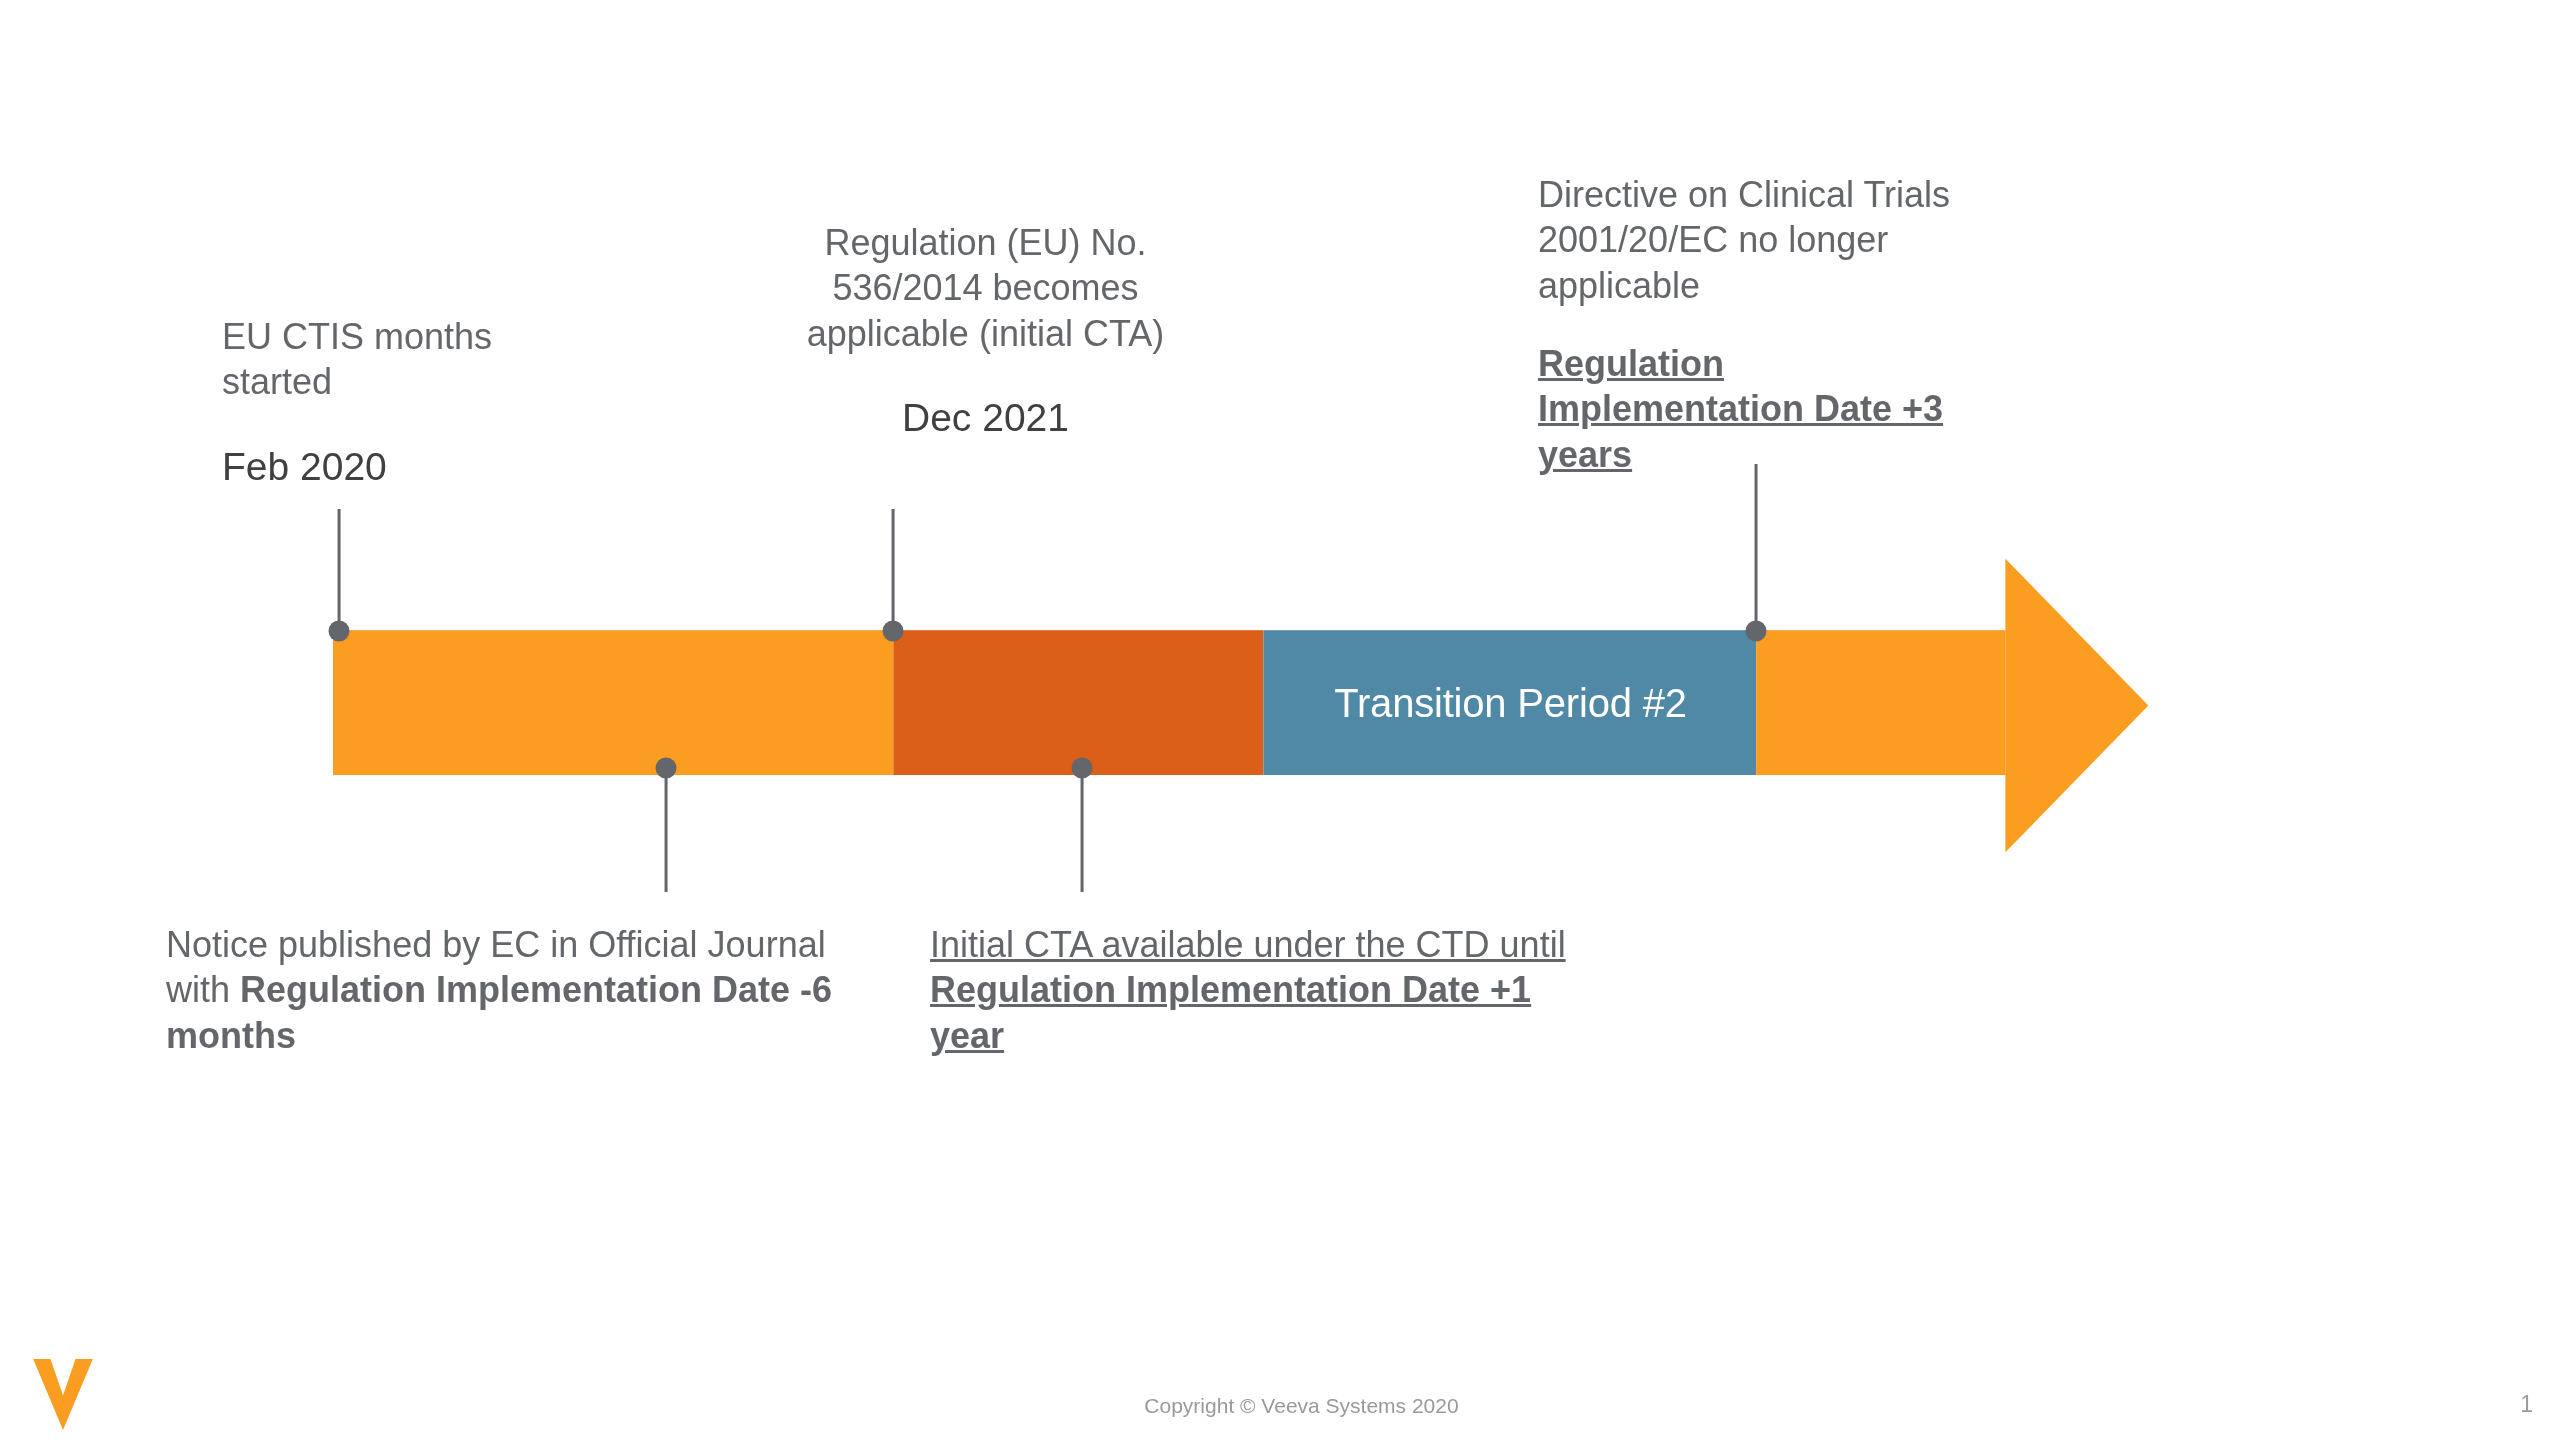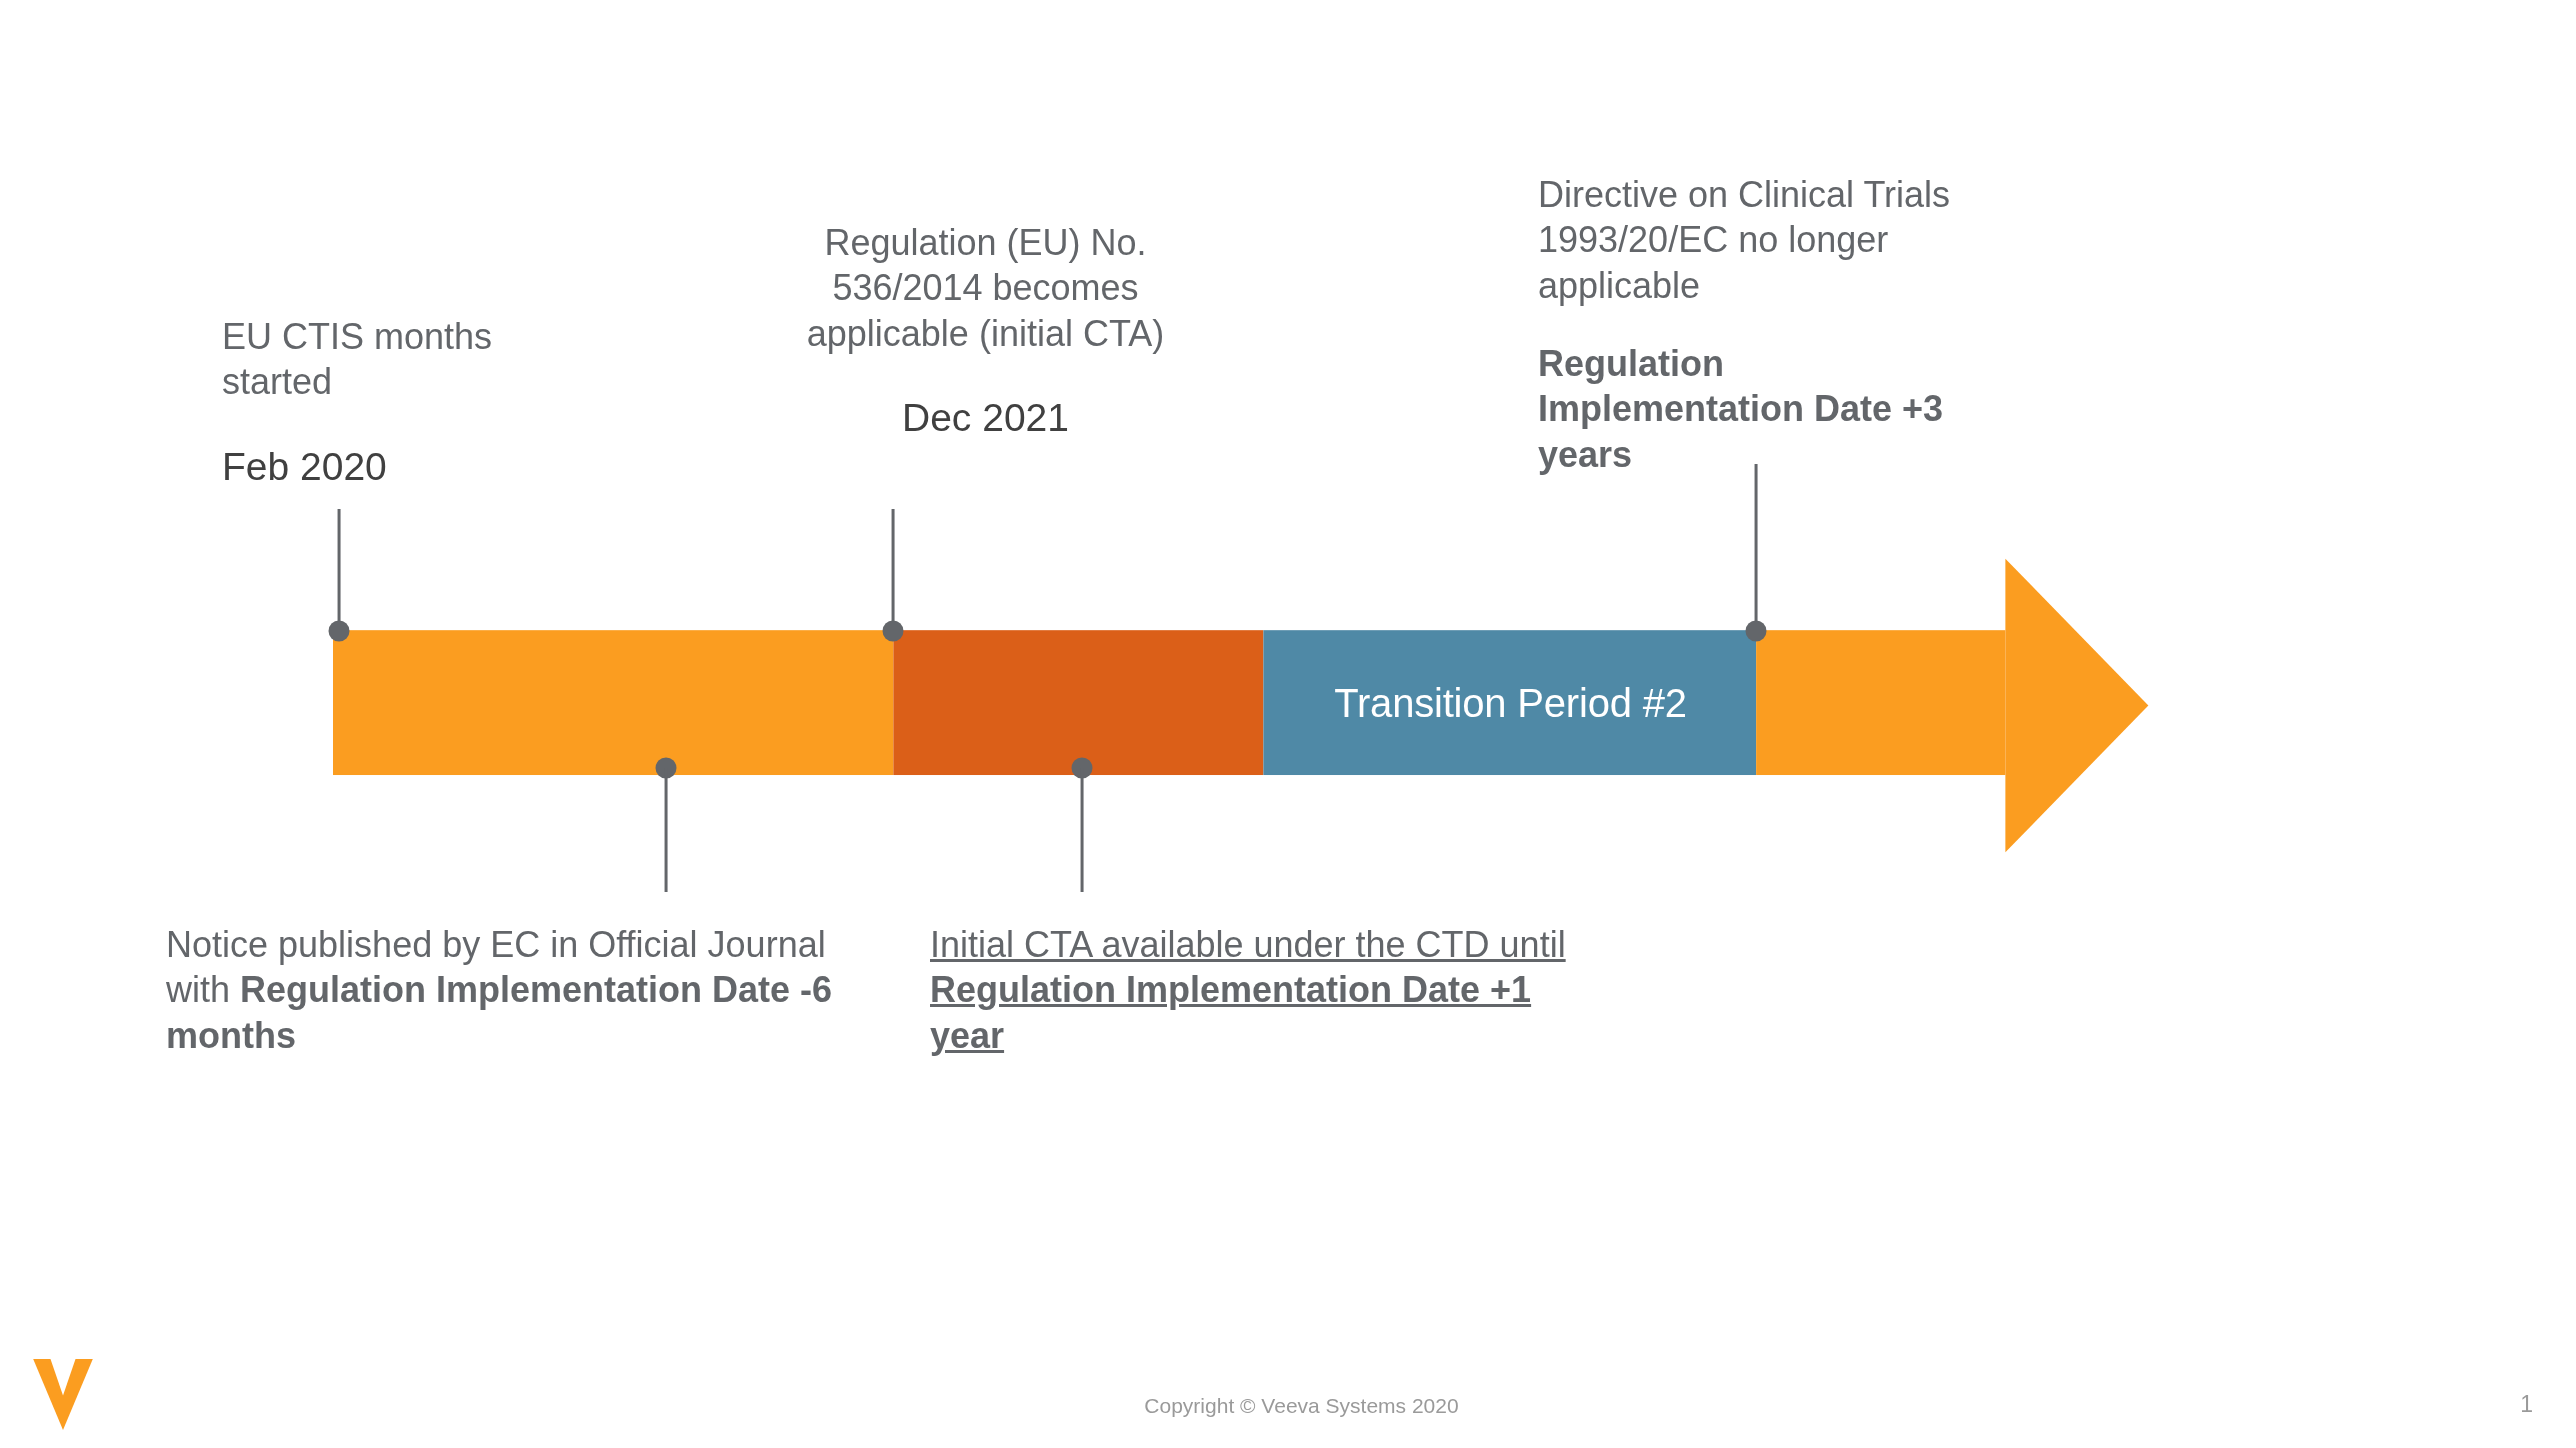--- a/index.html
+++ b/index.html
@@ -82,20 +82,21 @@
     display: block;
     margin-top: 37px;
     color: #404040;
     font-size: 39px;
     font-weight: 400;
   }
   .strongblock {
     display: block;
     margin-top: 33px;
     font-weight: 700;
+    text-decoration: underline;
   }
 
   #callout-ctis-audit   { left: 222px;  top: 314px;  width: 319px; }
   #callout-regulation   { left: 778px;  top: 220px;  width: 415px; text-align: center; }
   #callout-directive    { left: 1538px; top: 172px;  width: 454px; }
   #callout-notice       { left: 166px;  top: 922px;  width: 695px; }
   #callout-initial-cta  { left: 930px;  top: 922px;  width: 637px; text-decoration: underline; }
 
   
   #veeva-logo {
@@ -167,21 +168,21 @@
     <span class="body">EU CTIS months started</span>
     <span class="date">Feb 2020</span>
   </div>
 
   <div class="callout" id="callout-regulation">
     <span class="body">Regulation (EU) No. 536/2014 becomes applicable (initial CTA)</span>
     <span class="date">Dec 2021</span>
   </div>
 
   <div class="callout" id="callout-directive">
-    <span class="body">Directive on Clinical Trials 1993/20/EC no longer applicable</span>
+    <span class="body">Directive on Clinical Trials 2001/20/EC no longer applicable</span>
     <span class="strongblock">Regulation Implementation Date +3 years</span>
   </div>
 
   <div class="callout" id="callout-notice">
     <span class="body">Notice published by EC in Official Journal with </span><span class="emph">Regulation Implementation Date -6 months</span>
   </div>
 
   <div class="callout" id="callout-initial-cta">
     <span class="body">Initial CTA available under the CTD until </span><span class="emph">Regulation Implementation Date +1 year</span>
   </div>

